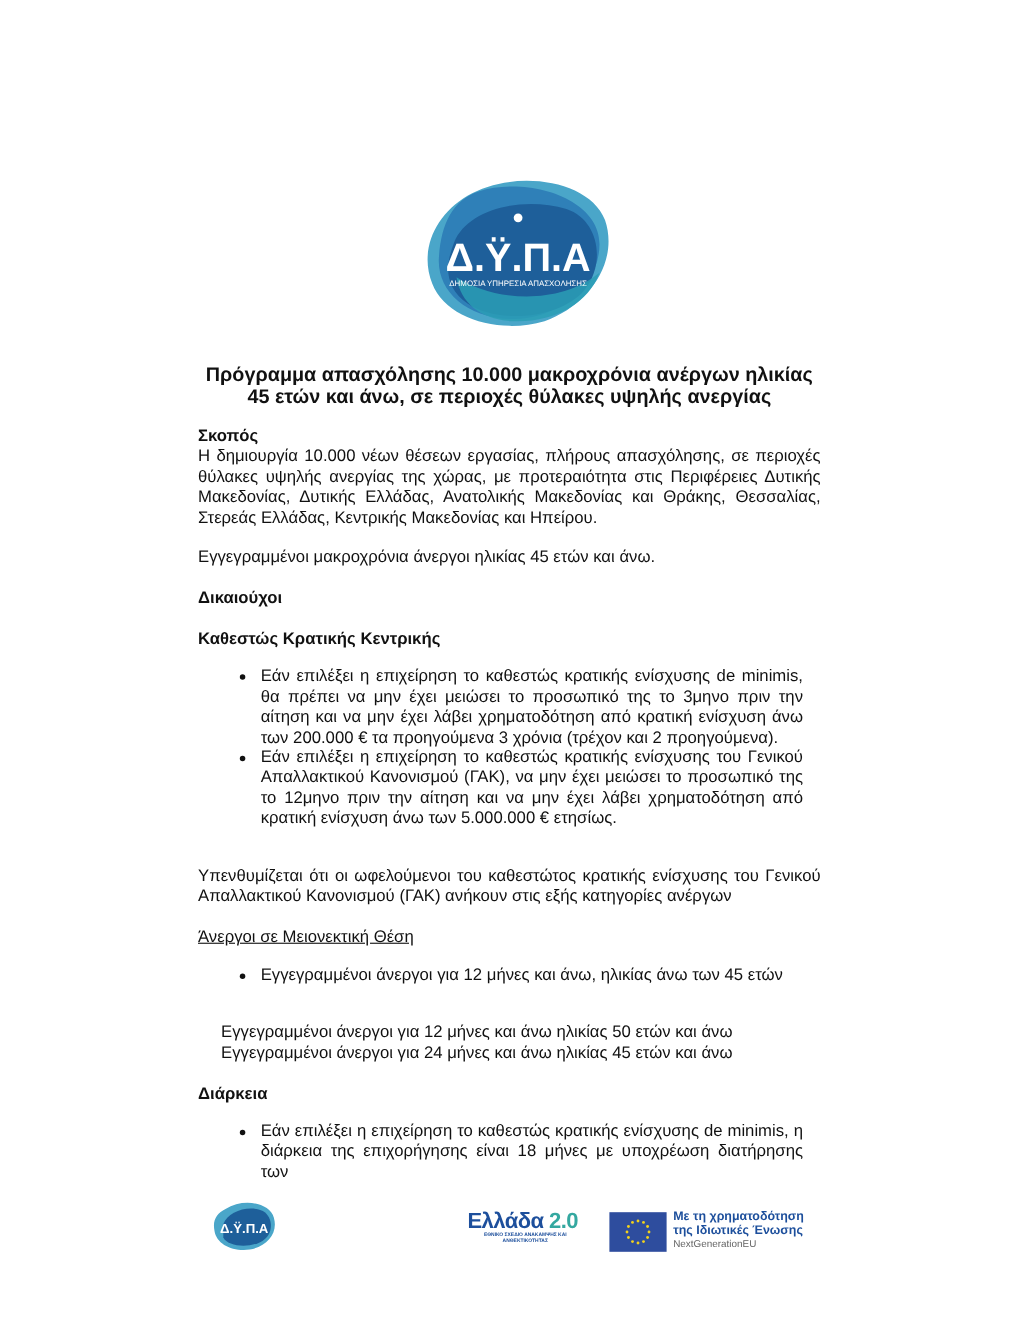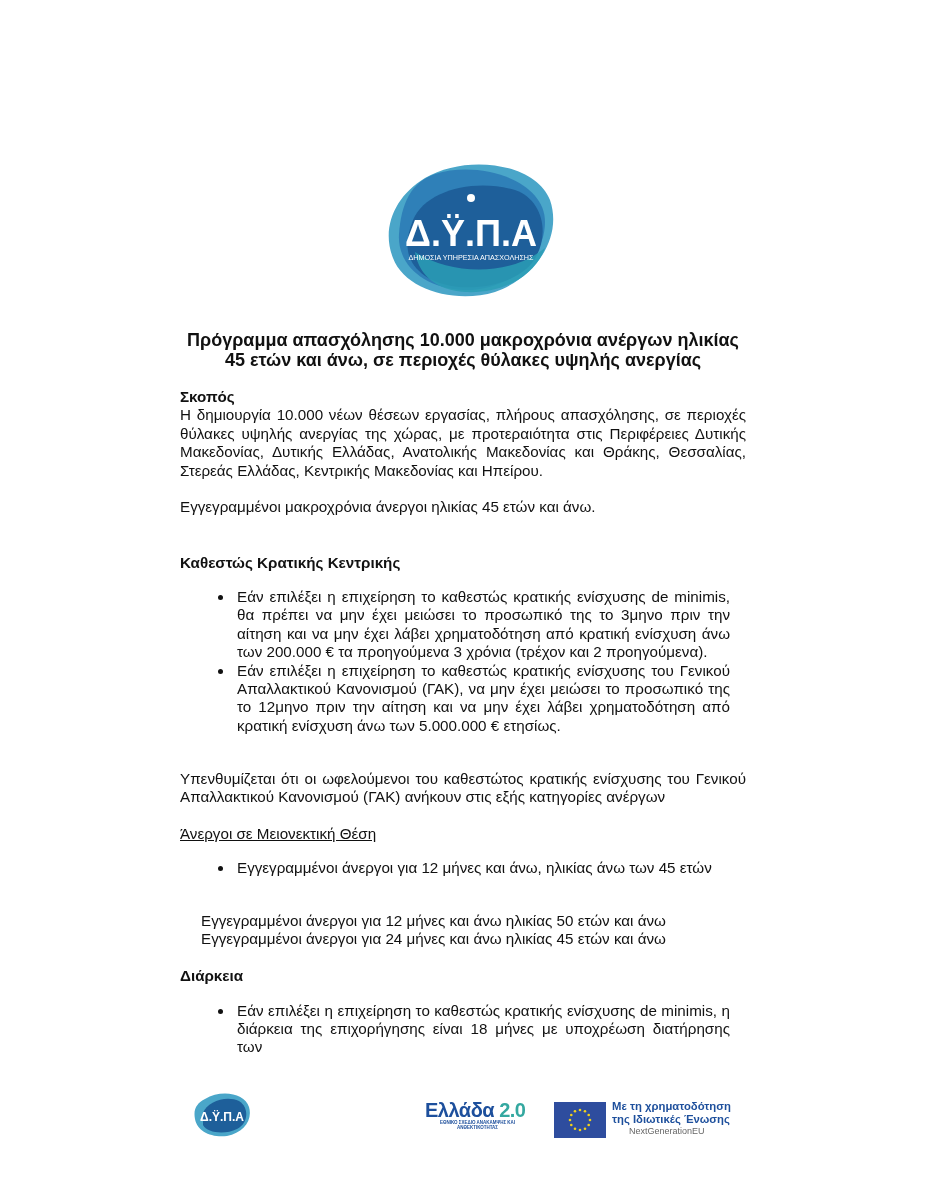--- a/index.html
+++ b/index.html
@@ -23,21 +23,21 @@
   .indent-line { padding-left: 21px; margin: 0; }
   .footer { position: absolute; top: 1088px; left: 0; width: 927px; height: 55px; }
   .f-dypa { position: absolute; left: 193px; top: 3px; width: 58px; height: 46px; }
   .f-ellada { position: absolute; left: 425px; top: 12px; width: 120px; height: 34px; }
   .ellada-word { font-family: "Liberation Sans", sans-serif; font-weight: bold; font-size: 20px; color: #1d4f9c; letter-spacing: -0.5px; line-height: 20px; }
   .ellada-ver { color: #34a8a0; }
   .ellada-sub { font-size: 4.5px; color: #1d4f9c; line-height: 5px; text-align: center; width: 105px; font-weight: bold; }
   .f-eu-flag { position: absolute; left: 554px; top: 14px; width: 52px; height: 36px; background: #2e4d9e; }
   .f-eu-text { position: absolute; left: 612px; top: 12px; width: 140px; }
   .eu-line { font-weight: bold; font-size: 11.3px; line-height: 12.5px; color: #1d4f9c; }
-  .eu-ngeu { font-size: 9px; line-height: 11px; color: #666; margin-top: 1px; margin-left: 17px; }
+  .eu-ngeu { font-size: 9px; line-height: 11px; color: #666; margin-top: 1px; }
 </style>
 </head>
 <body>
 
 <div class="logo-top">
   <svg width="172" height="138" viewBox="0 0 172 138">
     <path d="M40 18 C80 -6 150 2 165 40 C178 78 150 118 110 132 C70 144 20 130 8 98 C-4 68 10 36 40 18 Z" fill="#4aa6c9"></path>
     <path d="M50 14 C95 0 160 20 160 62 C160 102 118 132 78 130 C38 128 12 104 14 74 C16 44 26 22 50 14 Z" fill="#2f80b8"></path>
     <path d="M28 60 C40 30 90 18 130 30 C160 40 166 80 146 104 C126 128 70 136 40 116 C18 100 20 80 28 60 Z" fill="#1e5f9a"></path>
     <path d="M30 92 C60 112 120 120 160 88 C150 116 118 134 80 132 C52 130 34 116 30 92 Z" fill="#2a9db5" opacity="0.85"></path>
@@ -50,20 +50,21 @@
 <div class="content">
   <h1 class="doc-title">Πρόγραμμα απασχόλησης 10.000 μακροχρόνια ανέργων ηλικίας 45 ετών και άνω, σε περιοχές θύλακες υψηλής ανεργίας</h1>
 
   <p class="sec-head">Σκοπός</p>
   <p class="para">Η δημιουργία 10.000 νέων θέσεων εργασίας, πλήρους απασχόλησης, σε περιοχές θύλακες υψηλής ανεργίας  της χώρας, με προτεραιότητα στις Περιφέρειες Δυτικής Μακεδονίας, Δυτικής Ελλάδας, Ανατολικής Μακεδονίας και Θράκης, Θεσσαλίας, Στερεάς Ελλάδας, Κεντρικής Μακεδονίας και Ηπείρου.</p>
   <div class="gap"></div>
 
   <p class="para">Εγγεγραμμένοι μακροχρόνια άνεργοι ηλικίας 45 ετών και άνω.</p>
   <div class="gap"></div>
 
+  <p class="sec-head">Δικαιούχοι</p>
   <div class="gap"></div>
 
   <p class="sec-head">Καθεστώς Κρατικής Κεντρικής</p>
   <ul class="bullets">
     <li>Εάν επιλέξει η επιχείρηση το καθεστώς κρατικής ενίσχυσης de minimis, θα πρέπει να μην έχει μειώσει το προσωπικό της το 3μηνο πριν την αίτηση και να μην έχει λάβει χρηματοδότηση από κρατική ενίσχυση άνω των 200.000 € τα προηγούμενα 3 χρόνια (τρέχον και 2 προηγούμενα).</li>
     <li>Εάν επιλέξει η επιχείρηση το καθεστώς κρατικής ενίσχυσης του Γενικού Απαλλακτικού Κανονισμού (ΓΑΚ), να μην έχει μειώσει το προσωπικό της το 12μηνο πριν την αίτηση και να μην έχει λάβει χρηματοδότηση από κρατική ενίσχυση άνω των 5.000.000 € ετησίως.</li>
   </ul>
   <div class="gap"></div>
 
   <p class="para">Υπενθυμίζεται ότι οι ωφελούμενοι του καθεστώτος κρατικής ενίσχυσης του Γενικού Απαλλακτικού Κανονισμού (ΓΑΚ) ανήκουν στις εξής κατηγορίες ανέργων</p>

